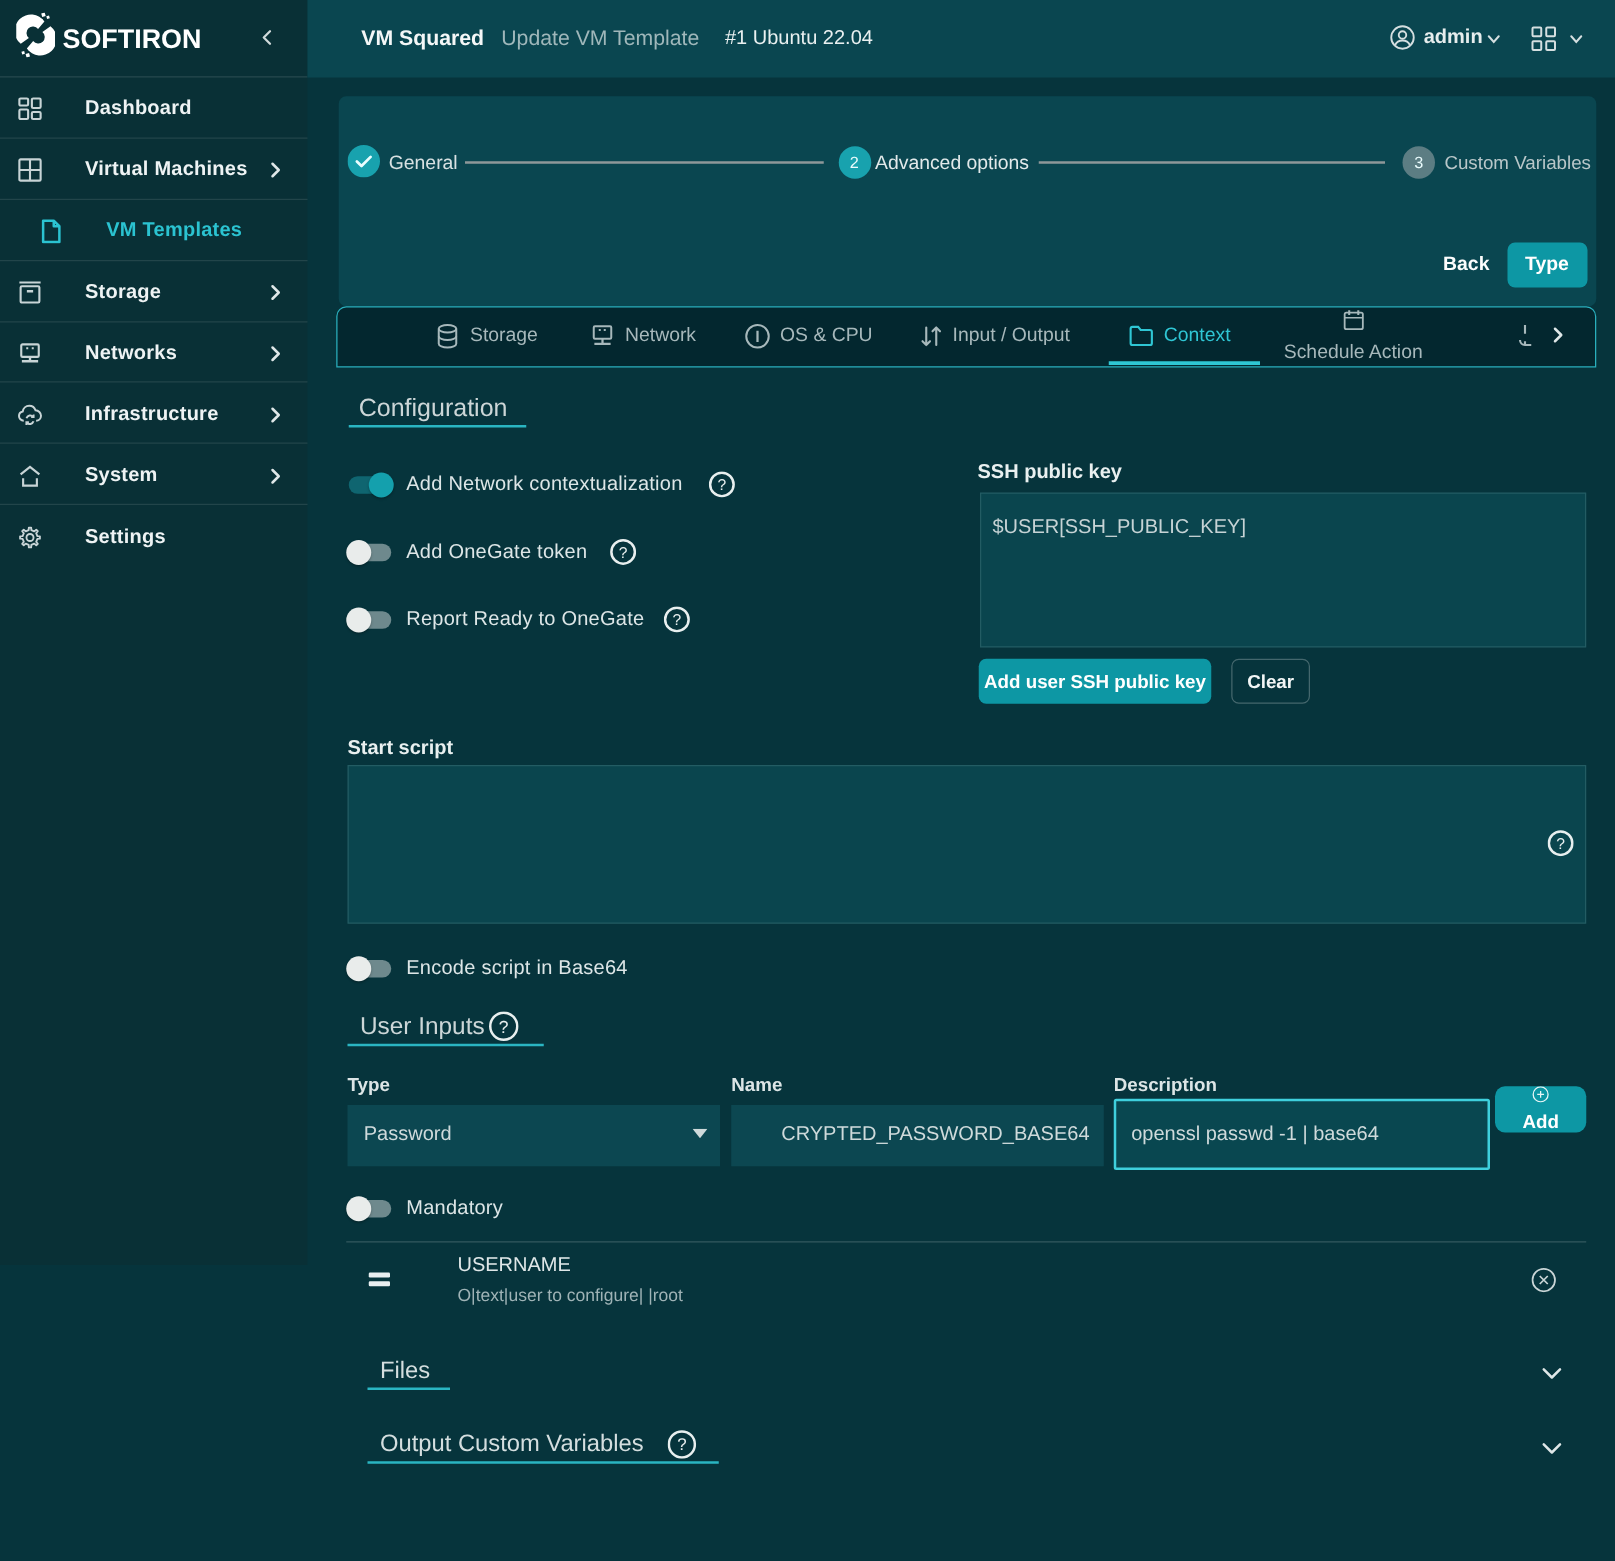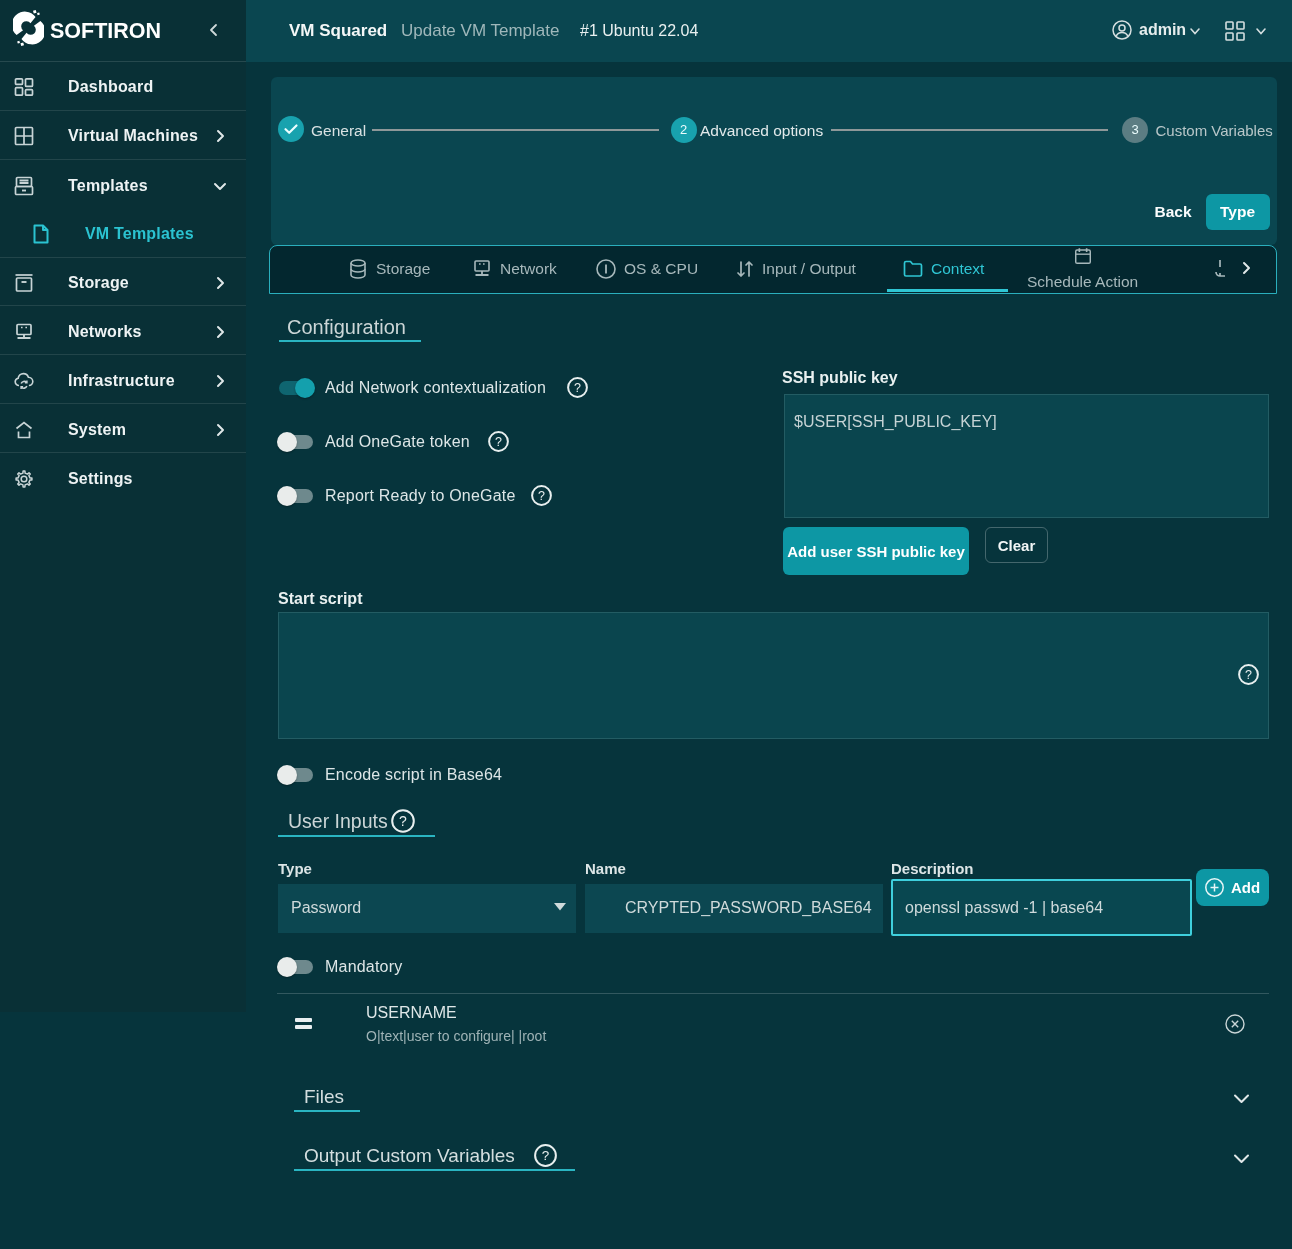--- a/index.html
+++ b/index.html
@@ -89,32 +89,20 @@
     <div class="nav-item">
       <svg class="nav-ic" viewBox="0 0 20 20" fill="none" stroke="#c8d4d6" stroke-width="1.7">
           <rect x="1.5" y="1.5" width="17" height="17" rx="1"></rect>
           <path d="M10 1.5 V18.5 M1.5 10 H18.5"></path>
         </svg>
       <div class="nav-tx">Virtual Machines</div>
       <svg class="nav-ar" viewBox="0 0 16 16" fill="none" stroke="#dfe7e8" stroke-width="2" stroke-linecap="round" stroke-linejoin="round">
           <path d="M6 3 L11 8 L6 13"></path>
         </svg>
     </div>
-    <div class="nav-item nb">
-      <svg class="nav-ic" viewBox="0 0 20 20" fill="none" stroke="#c8d4d6" stroke-width="1.7">
-          <rect x="2.5" y="1.5" width="15" height="9" rx="1"></rect>
-          <path d="M5.5 4.5 H14.5 M5.5 7 H14.5" stroke-width="1.9"></path>
-          <rect x="1.5" y="10.5" width="17" height="8" rx="1"></rect>
-          <path d="M8 14.5 H12" stroke-width="1.9"></path>
-        </svg>
-      <div class="nav-tx">Templates</div>
-      <svg class="nav-ar" viewBox="0 0 16 16" fill="none" stroke="#dfe7e8" stroke-width="2" stroke-linecap="round" stroke-linejoin="round">
-          <path d="M3 6 L8 11 L13 6"></path>
-        </svg>
-    </div>
     <div class="nav-item">
       <svg class="nav-ic" style="left:31px" viewBox="0 0 20 20" fill="none" stroke="#2bc3d1" stroke-width="2">
           <path d="M3.5 1.5 H12 L16.5 6 V18.5 H3.5 Z" stroke-linejoin="round"></path>
           <path d="M12 1.5 V6 H16.5" stroke-linejoin="round"></path>
         </svg>
       <div class="nav-tx" style="left:85px;color:#2bc3d1">VM Templates</div>
     </div>
     <div class="nav-item">
       <svg class="nav-ic" viewBox="0 0 20 20" fill="none" stroke="#c8d4d6" stroke-width="1.7">
           <path d="M1.5 2 H18.5"></path>
@@ -285,21 +273,21 @@
 <div class="tog-thumb" style="left:277px;top:486px;"></div>
 <div class="tog-lab" style="left:325px;top:487px;">Report Ready to OneGate</div>
 <svg class="abs" style="left:531px;top:485px" width="21" height="21" viewBox="0 0 21 21" fill="none">
     <circle cx="10.5" cy="10.5" r="9.4" stroke="#e8efef" stroke-width="2"></circle>
     <text x="10.5" y="15" text-anchor="middle" font-size="12.5" font-family="Liberation Sans" fill="#e8efef">?</text>
   </svg>
 
 <div class="lbl-b" style="left:782px;top:369px;">SSH public key</div>
 <div class="box" style="left:784px;top:394px;width:485px;height:124px;"></div>
 <div class="abs" style="left:794px;top:413px;font-size:16px;color:#c6d3d5;">$USER[SSH_PUBLIC_KEY]</div>
-<div class="abs" style="left:783px;top:527px;width:186px;height:48px;background:#0d97a4;border-radius:6px;display:flex;align-items:center;justify-content:center;font-size:15px;font-weight:700;color:#fff;">Add user SSH public key</div>
+<div class="abs" style="left:783px;top:527px;width:186px;height:36px;background:#0d97a4;border-radius:6px;display:flex;align-items:center;justify-content:center;font-size:15px;font-weight:700;color:#fff;">Add user SSH public key</div>
 <div class="abs" style="left:985px;top:527px;width:63px;height:36px;border:1px solid rgba(255,255,255,0.25);border-radius:6px;display:flex;align-items:center;justify-content:center;font-size:15px;font-weight:700;color:#f2f6f6;">Clear</div>
 
 <div class="lbl-b" style="left:278px;top:590px;">Start script</div>
 <div class="box" style="left:278px;top:612px;width:991px;height:127px;"></div>
 <svg class="abs" style="left:1238px;top:664px" width="21" height="21" viewBox="0 0 21 21" fill="none">
     <circle cx="10.5" cy="10.5" r="9.4" stroke="#e8efef" stroke-width="2"></circle>
     <text x="10.5" y="15" text-anchor="middle" font-size="12.5" font-family="Liberation Sans" fill="#e8efef">?</text>
   </svg>
 
 <div class="tog-track" style="left:279px;top:768px;"></div>
@@ -316,21 +304,21 @@
 <div class="lbl-s" style="left:278px;top:860px;">Type</div>
 <div class="lbl-s" style="left:585px;top:860px;">Name</div>
 <div class="lbl-s" style="left:891px;top:860px;">Description</div>
 
 <div class="inp" style="left:278px;top:884px;width:298px;height:48.5px;">Password</div>
 <svg class="abs" style="left:554px;top:903px" width="12" height="8" viewBox="0 0 12 8" fill="#cfdadb">
     <path d="M0 0 H12 L6 7.5 Z"></path>
   </svg>
 <div class="inp" style="left:585px;top:884px;width:298px;height:48.5px;padding-left:40px;">CRYPTED_PASSWORD_BASE64</div>
 <div class="inp" style="left:891px;top:879px;width:301px;height:57px;background:#094750;border:2.5px solid #3fd0dd;border-radius:2px;padding-left:12px;">openssl passwd -1 | base64</div>
-<div class="abs" style="left:1196px;top:869px;width:73px;height:37px;background:#0d97a4;border-radius:8px;display:flex;align-items:center;justify-content:center;gap:7px;font-size:15px;font-weight:700;color:#fff;">
+<div class="abs" style="left:1196px;top:869px;width:73px;height:37px;background:#0d97a4;border-radius:8px;display:flex;align-items:center;justify-content:center;gap:7px;font-size:15px;font-weight:700;color:#fff;flex-direction:column;">
   <svg width="19" height="19" viewBox="0 0 19 19" fill="none" stroke="#e9f6f7" stroke-width="1.5">
       <circle cx="9.5" cy="9.5" r="8.7"></circle>
       <path d="M9.5 5.5 V13.5 M5.5 9.5 H13.5"></path>
     </svg>
   <span>Add</span>
 </div>
 
 <div class="tog-track" style="left:279px;top:960px;"></div>
 <div class="tog-thumb" style="left:277px;top:957px;"></div>
 <div class="tog-lab" style="left:325px;top:958px;">Mandatory</div>

